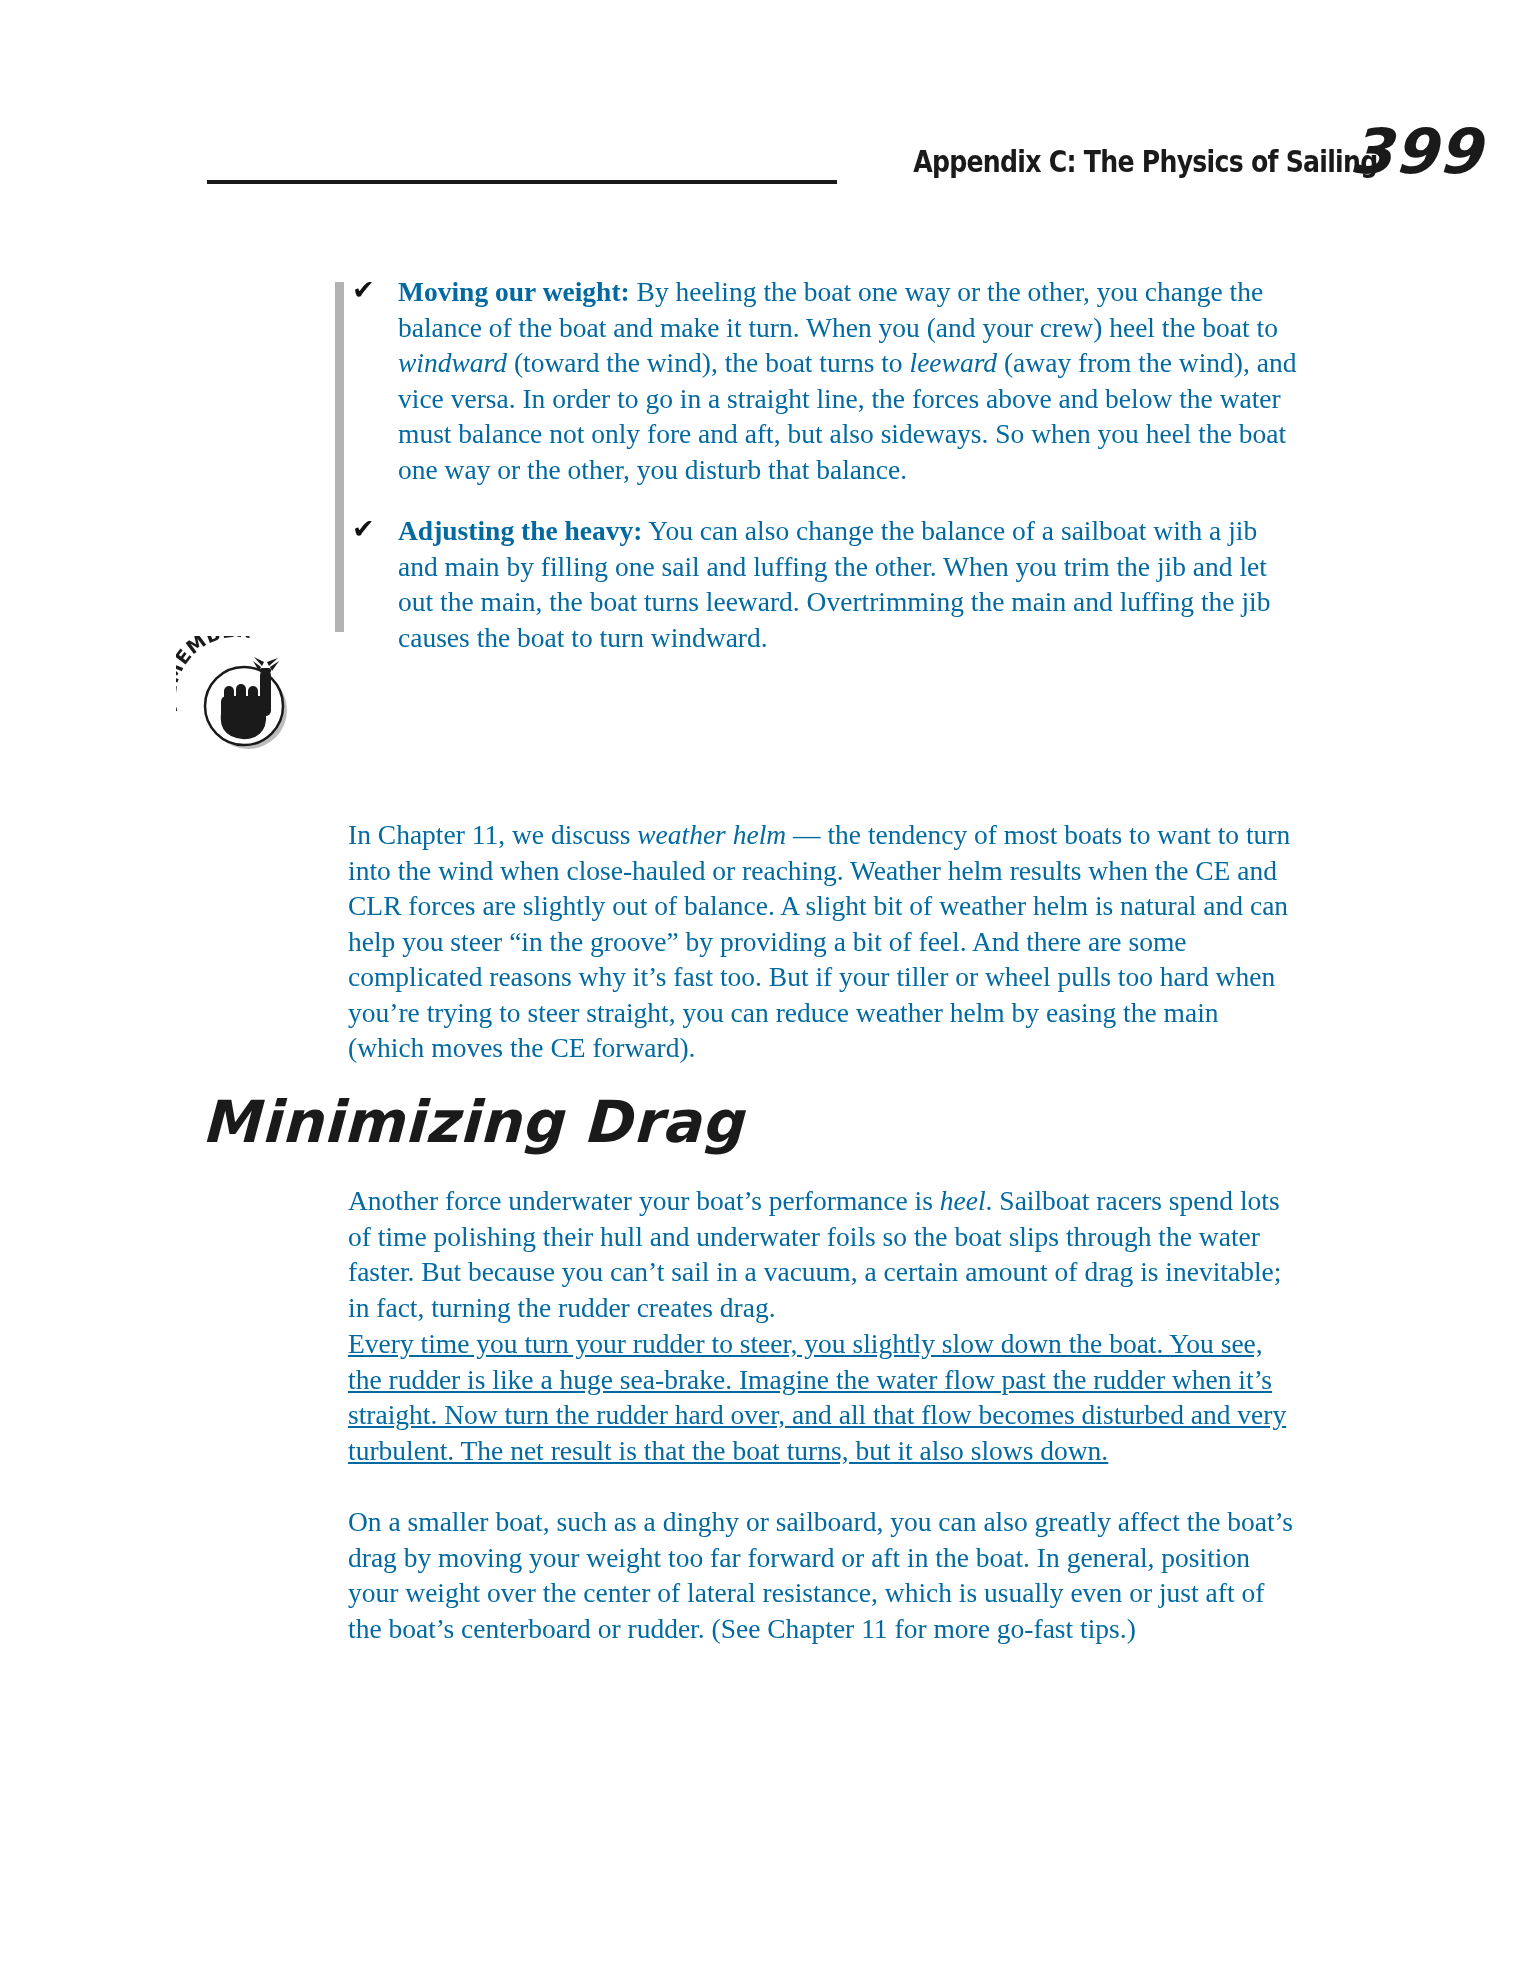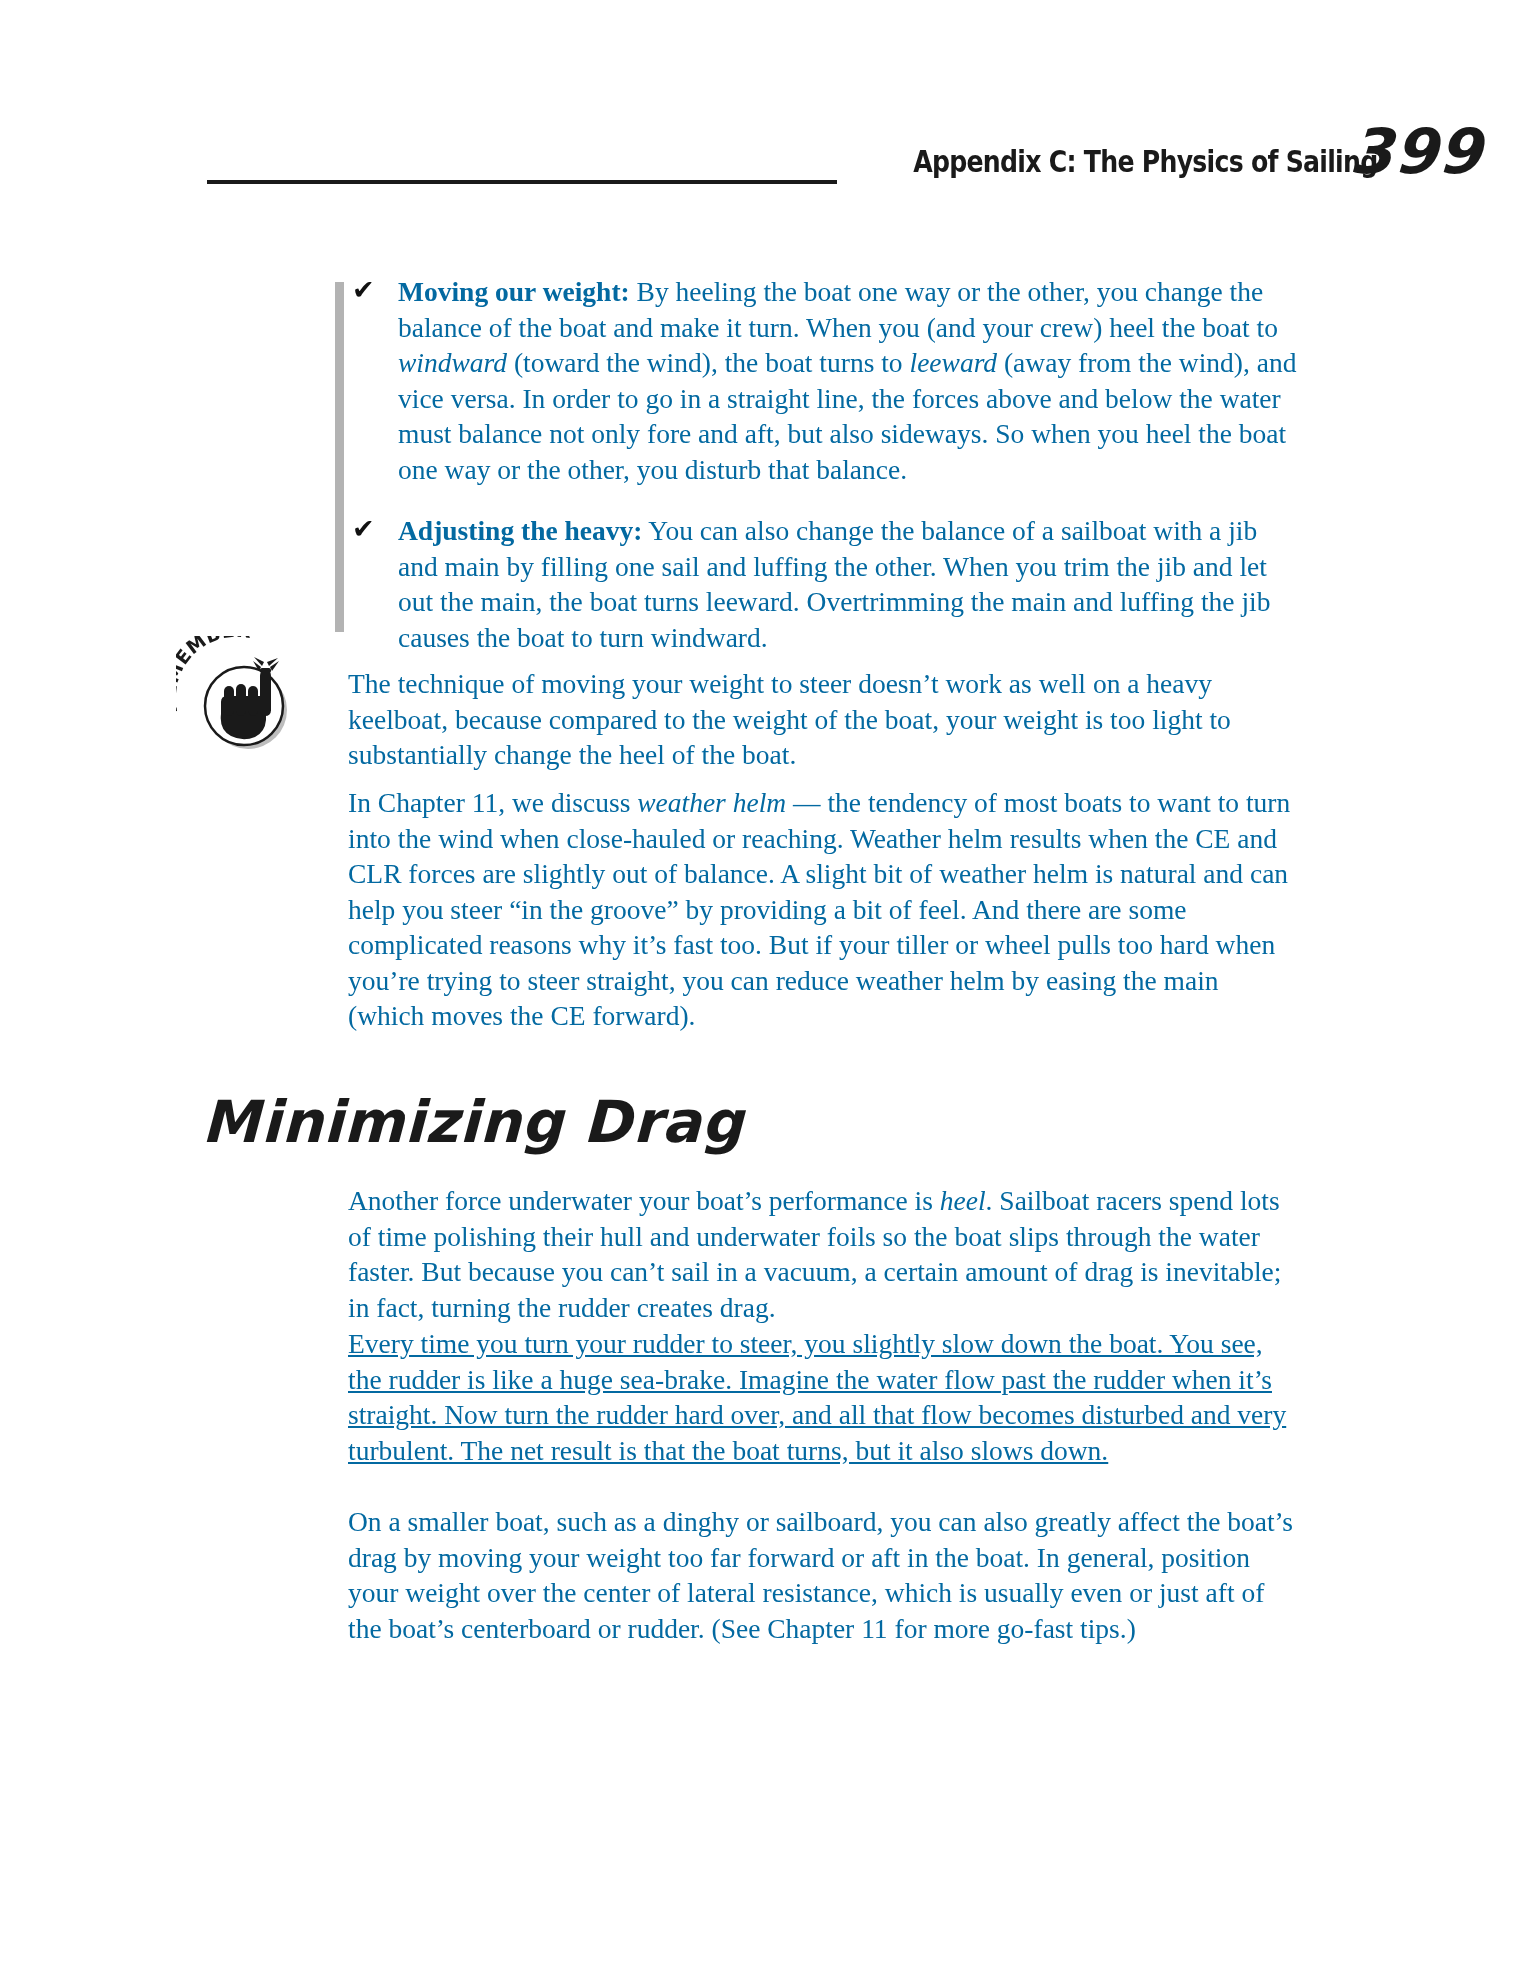--- a/index.html
+++ b/index.html
@@ -118,21 +118,21 @@
   }
   .remember-icon svg { display: block; }
 
   
   .body-par {
     position: absolute;
     left: 348px;
     width: 945px;
   }
   .p-remember { top: 666px; }
-  .p-weatherhelm { top: 785px; }
+  .p-weatherhelm { top: 817px; }
 
   
   .section-head {
     position: absolute;
     left: 207px;
     top: 1088px;
     font-family: "DejaVu Sans", sans-serif;
     font-weight: bold;
     font-style: italic;
     font-size: 58px;
@@ -201,21 +201,20 @@
 
       <defs>
         <path id="rem-arc" d="M4 84 A 60 60 0 0 1 118 40" fill="none"></path>
       </defs>
       <text font-family="DejaVu Sans, sans-serif" font-size="19" font-weight="bold" fill="#1a1a1a" letter-spacing="0.5">
         <textPath href="#rem-arc" startOffset="4%">REMEMBER</textPath>
       </text>
     </svg>
   </div>
 
-  <div class="body-par p-remember">The technique of moving your weight to steer doesn’t work as well on a heavy keelboat, because compared to the weight of the boat, your weight is too light to substantially change the heel of the boat.</div>
 
   <div class="body-par p-weatherhelm">
     <span>In Chapter 11, we discuss </span><i>weather helm</i><span> — the tendency of most boats to want to turn into the wind when close-hauled or reaching. Weather helm results when the CE and CLR forces are slightly out of balance. A slight bit of weather helm is natural and can help you steer “in the groove” by providing a bit of feel. And there are some complicated reasons why it’s fast too. But if your tiller or wheel pulls too hard when you’re trying to steer straight, you can reduce weather helm by easing the main (which moves the CE forward).</span>
   </div>
 
   <div class="section-head">Minimizing Drag</div>
 
   <div class="body-par p-drag1">
     <span>Another force underwater your boat’s performance is </span><i>heel</i><span>. Sailboat racers spend lots of time polishing their hull and underwater foils so the boat slips through the water faster. But because you can’t sail in a vacuum, a certain amount of drag is inevitable; in fact, turning the rudder creates drag.</span>
   </div>

